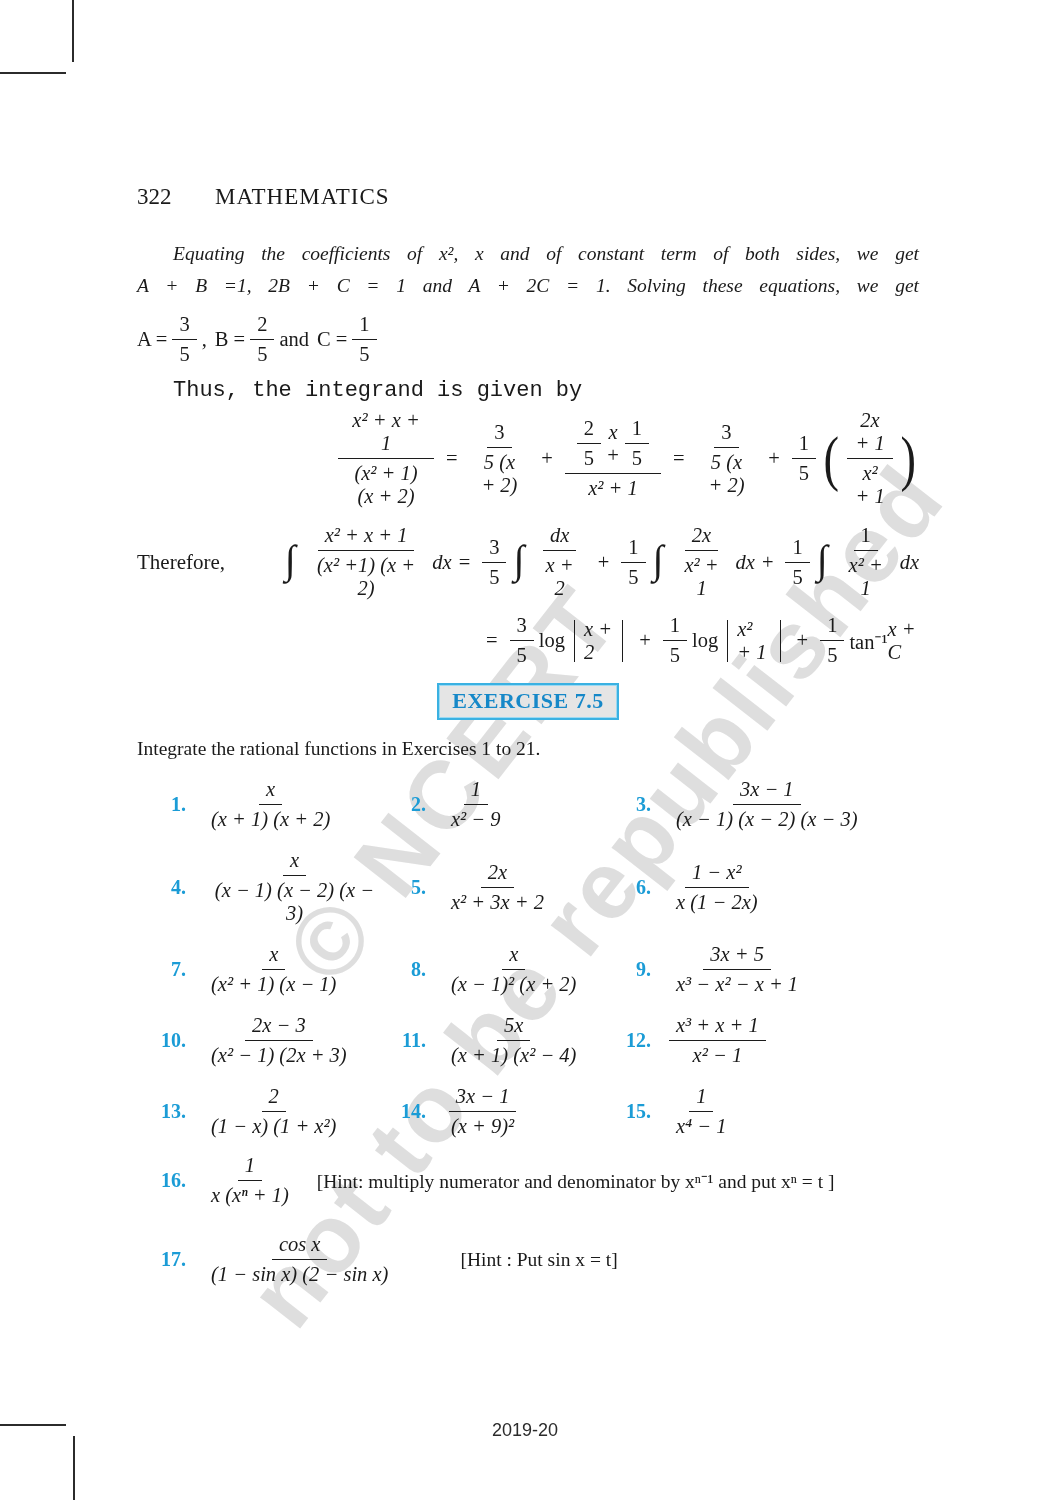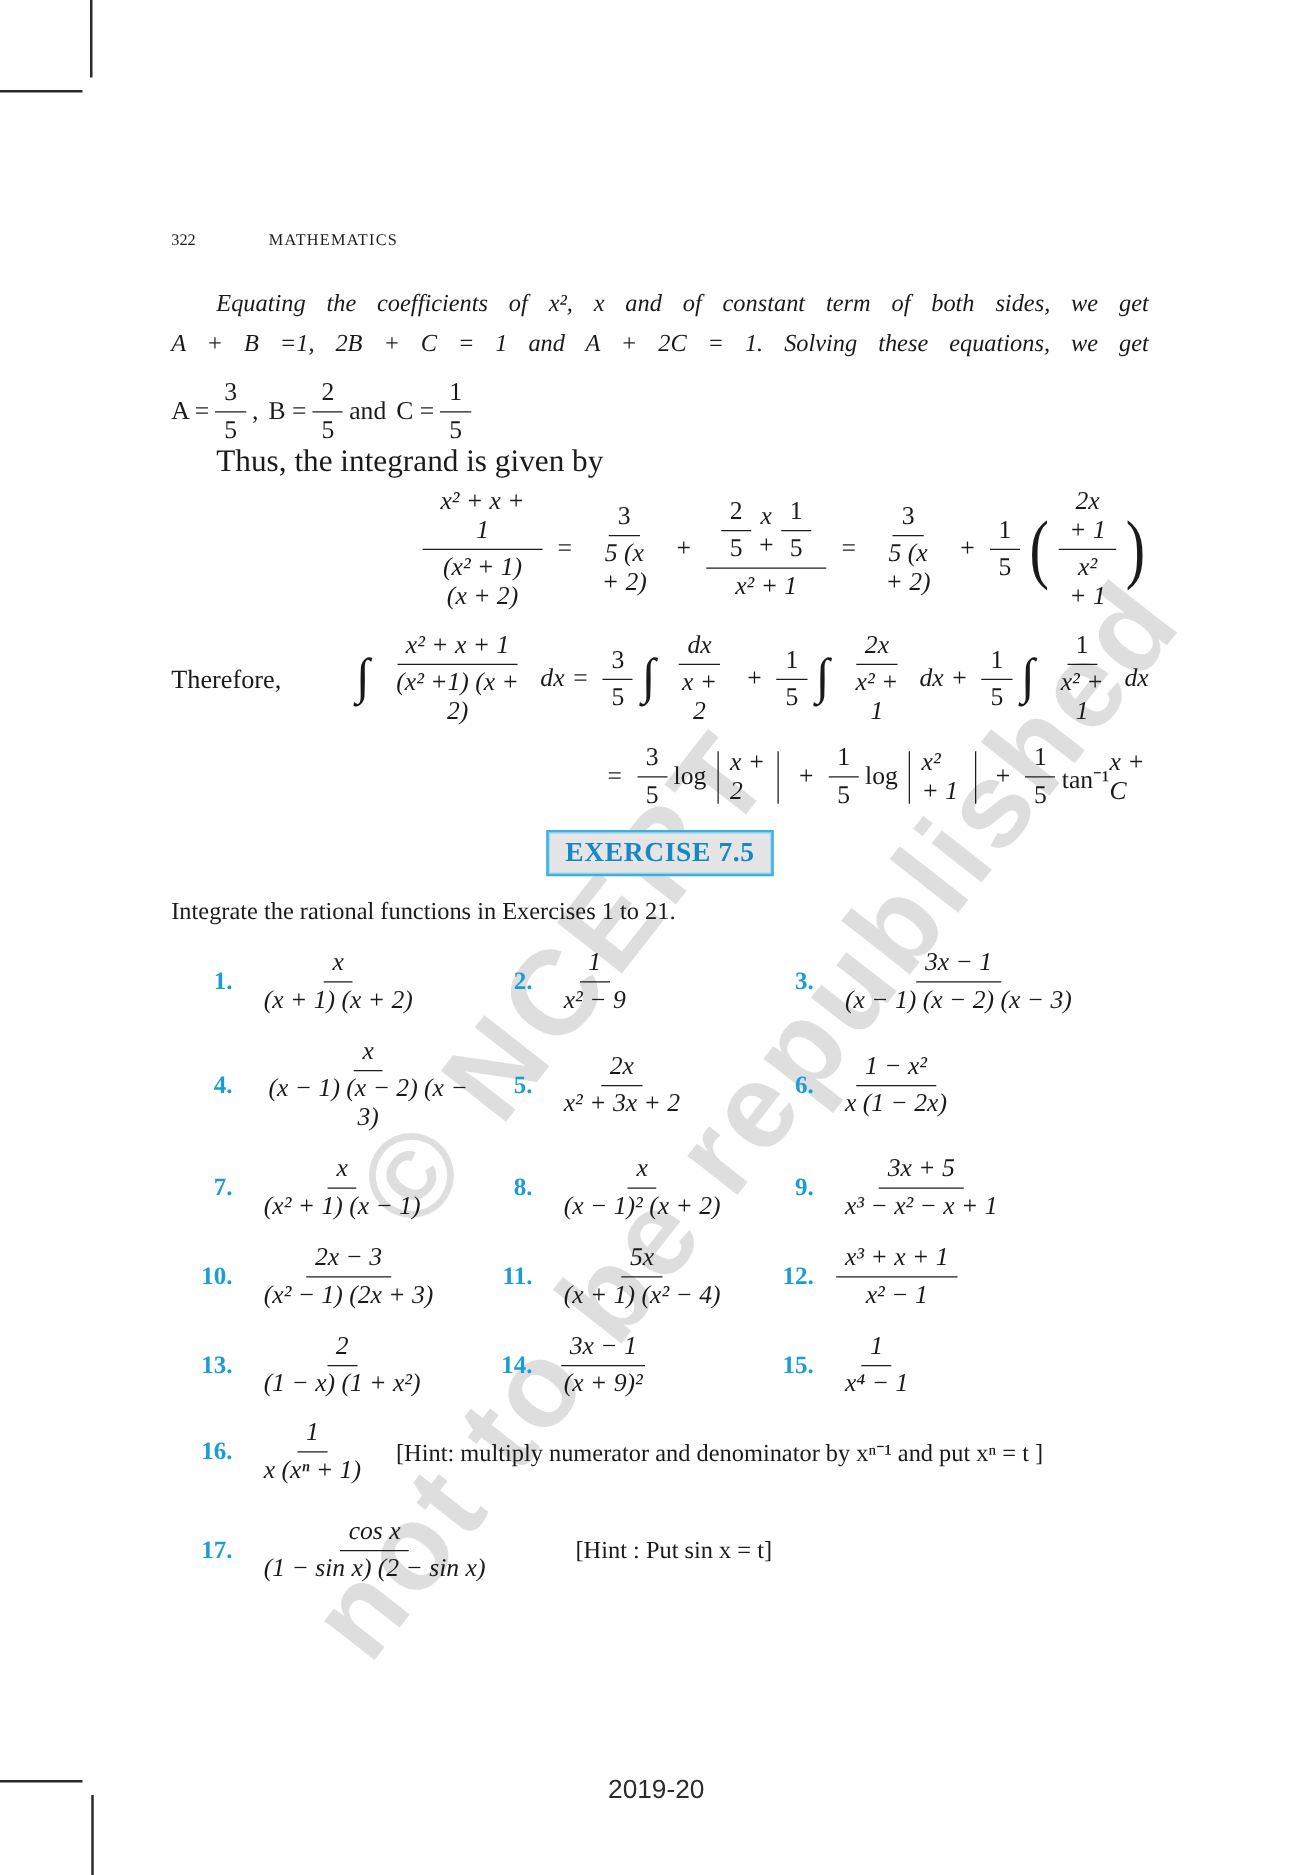--- a/index.html
+++ b/index.html
@@ -14,40 +14,40 @@
     position:absolute;left:50%;top:56%;
     transform:translate(-50%,-50%) rotate(-52deg);
     z-index:0;pointer-events:none;text-align:center;white-space:nowrap;
     font-family:"Liberation Sans", sans-serif;font-weight:bold;
     color:#c9c9c9;opacity:.6;line-height:1.9;
   }
   .watermark .wm1{font-size:96px;letter-spacing:6px;}
   .watermark .wm2{font-size:96px;letter-spacing:4px;}
   
   .content{position:absolute;left:137px;top:184px;width:782px;z-index:1;}
-  .pagehead{font-size:13px;display:flex;}
+  .pagehead{font-size:23px;display:flex;}
   .pagehead .pno{width:78px;}
   .pagehead .subj{letter-spacing:1px;}
   .para{margin-top:28px;font-size:19.5px;line-height:1.62;font-style:italic;}
   .para .l1{text-indent:36px;text-align:justify;text-align-last:justify;}
   .para .l2{text-align:justify;text-align-last:justify;}
   
   .frac{display:inline-flex;flex-direction:column;align-items:center;vertical-align:middle;margin:0 5px;text-align:center;}
   .frac .num{padding:0 7px 3px;border-bottom:1.6px solid #1c1c1c;}
   .frac .den{padding:3px 7px 0;}
   .math{font-style:italic;}
   .roman{font-style:normal;}
   .eqrow{display:flex;align-items:center;font-size:20.5px;position:relative;z-index:1;}
   .op{margin:0 7px;font-style:normal;}
   .int{font-size:40px;font-style:normal;margin:0 4px 6px 2px;font-weight:300;}
   .vbar{width:1.5px;height:42px;background:#1c1c1c;margin:0 9px;display:inline-block;}
   .bigp{font-size:62px;font-weight:300;font-style:normal;line-height:.9;transform:scaleX(.75);}
   .cnum{display:flex;align-items:center;}
   .abc{margin-top:12px;font-size:20.5px;}
-  .thus{font-size:25px;text-indent:36px;}
+  .thus{margin-top:12px;font-size:22px;text-indent:36px;font-family:Liberation Mono, monospace;}
   .eq1{margin-top:6px;margin-left:196px;}
   .eq2{margin-top:16px;}
   .eq2 .lbl{font-size:21px;width:160px;}
   .eq3{margin-top:14px;margin-left:342px;}
   
   .exbox-wrap{margin-top:16px;text-align:center;}
   .exbox{
     display:inline-block;border:2px solid #3ab1e2;background:#e5e5e5;
     box-shadow:inset 0 0 0 1px #9bd9f2;padding:3px 13px 4px;
     color:#1688c8;font-weight:bold;font-size:22px;letter-spacing:.5px;
@@ -55,21 +55,21 @@
   .instruction{margin-top:18px;font-size:19.5px;}
   
   .exgrid{margin:18px 0 0 13px;display:grid;grid-template-columns:240px 225px 1fr;row-gap:18px;align-items:center;}
   .excell{display:flex;align-items:center;font-size:20.5px;}
   .exnum{min-width:36px;text-align:right;margin-right:13px;color:#1b9cd6;font-weight:bold;font-style:normal;font-size:20px;}
   .exrow{display:flex;align-items:center;font-size:20.5px;margin:16px 0 0 13px;}
   .hint{font-size:19.5px;font-style:normal;margin-left:16px;}
   .hint.far{margin-left:60px;}
   
   .footer{position:absolute;left:0;width:1050px;top:1420px;text-align:center;z-index:1;
-    font-family:"Liberation Sans", sans-serif;font-size:21px;color:#2b2b2b;}
+    font-family:"Liberation Sans", sans-serif;font-size:18px;color:#2b2b2b;}
 </style>
 </head>
 <body>
 
 <div class="mark" style="left:72px;top:0;width:2px;height:62px;"></div>
 <div class="mark" style="left:0;top:72px;width:66px;height:2px;"></div>
 <div class="mark" style="left:0;top:1424px;width:66px;height:2px;"></div>
 <div class="mark" style="left:73px;top:1436px;width:2px;height:64px;"></div>
 
 <div class="watermark">

